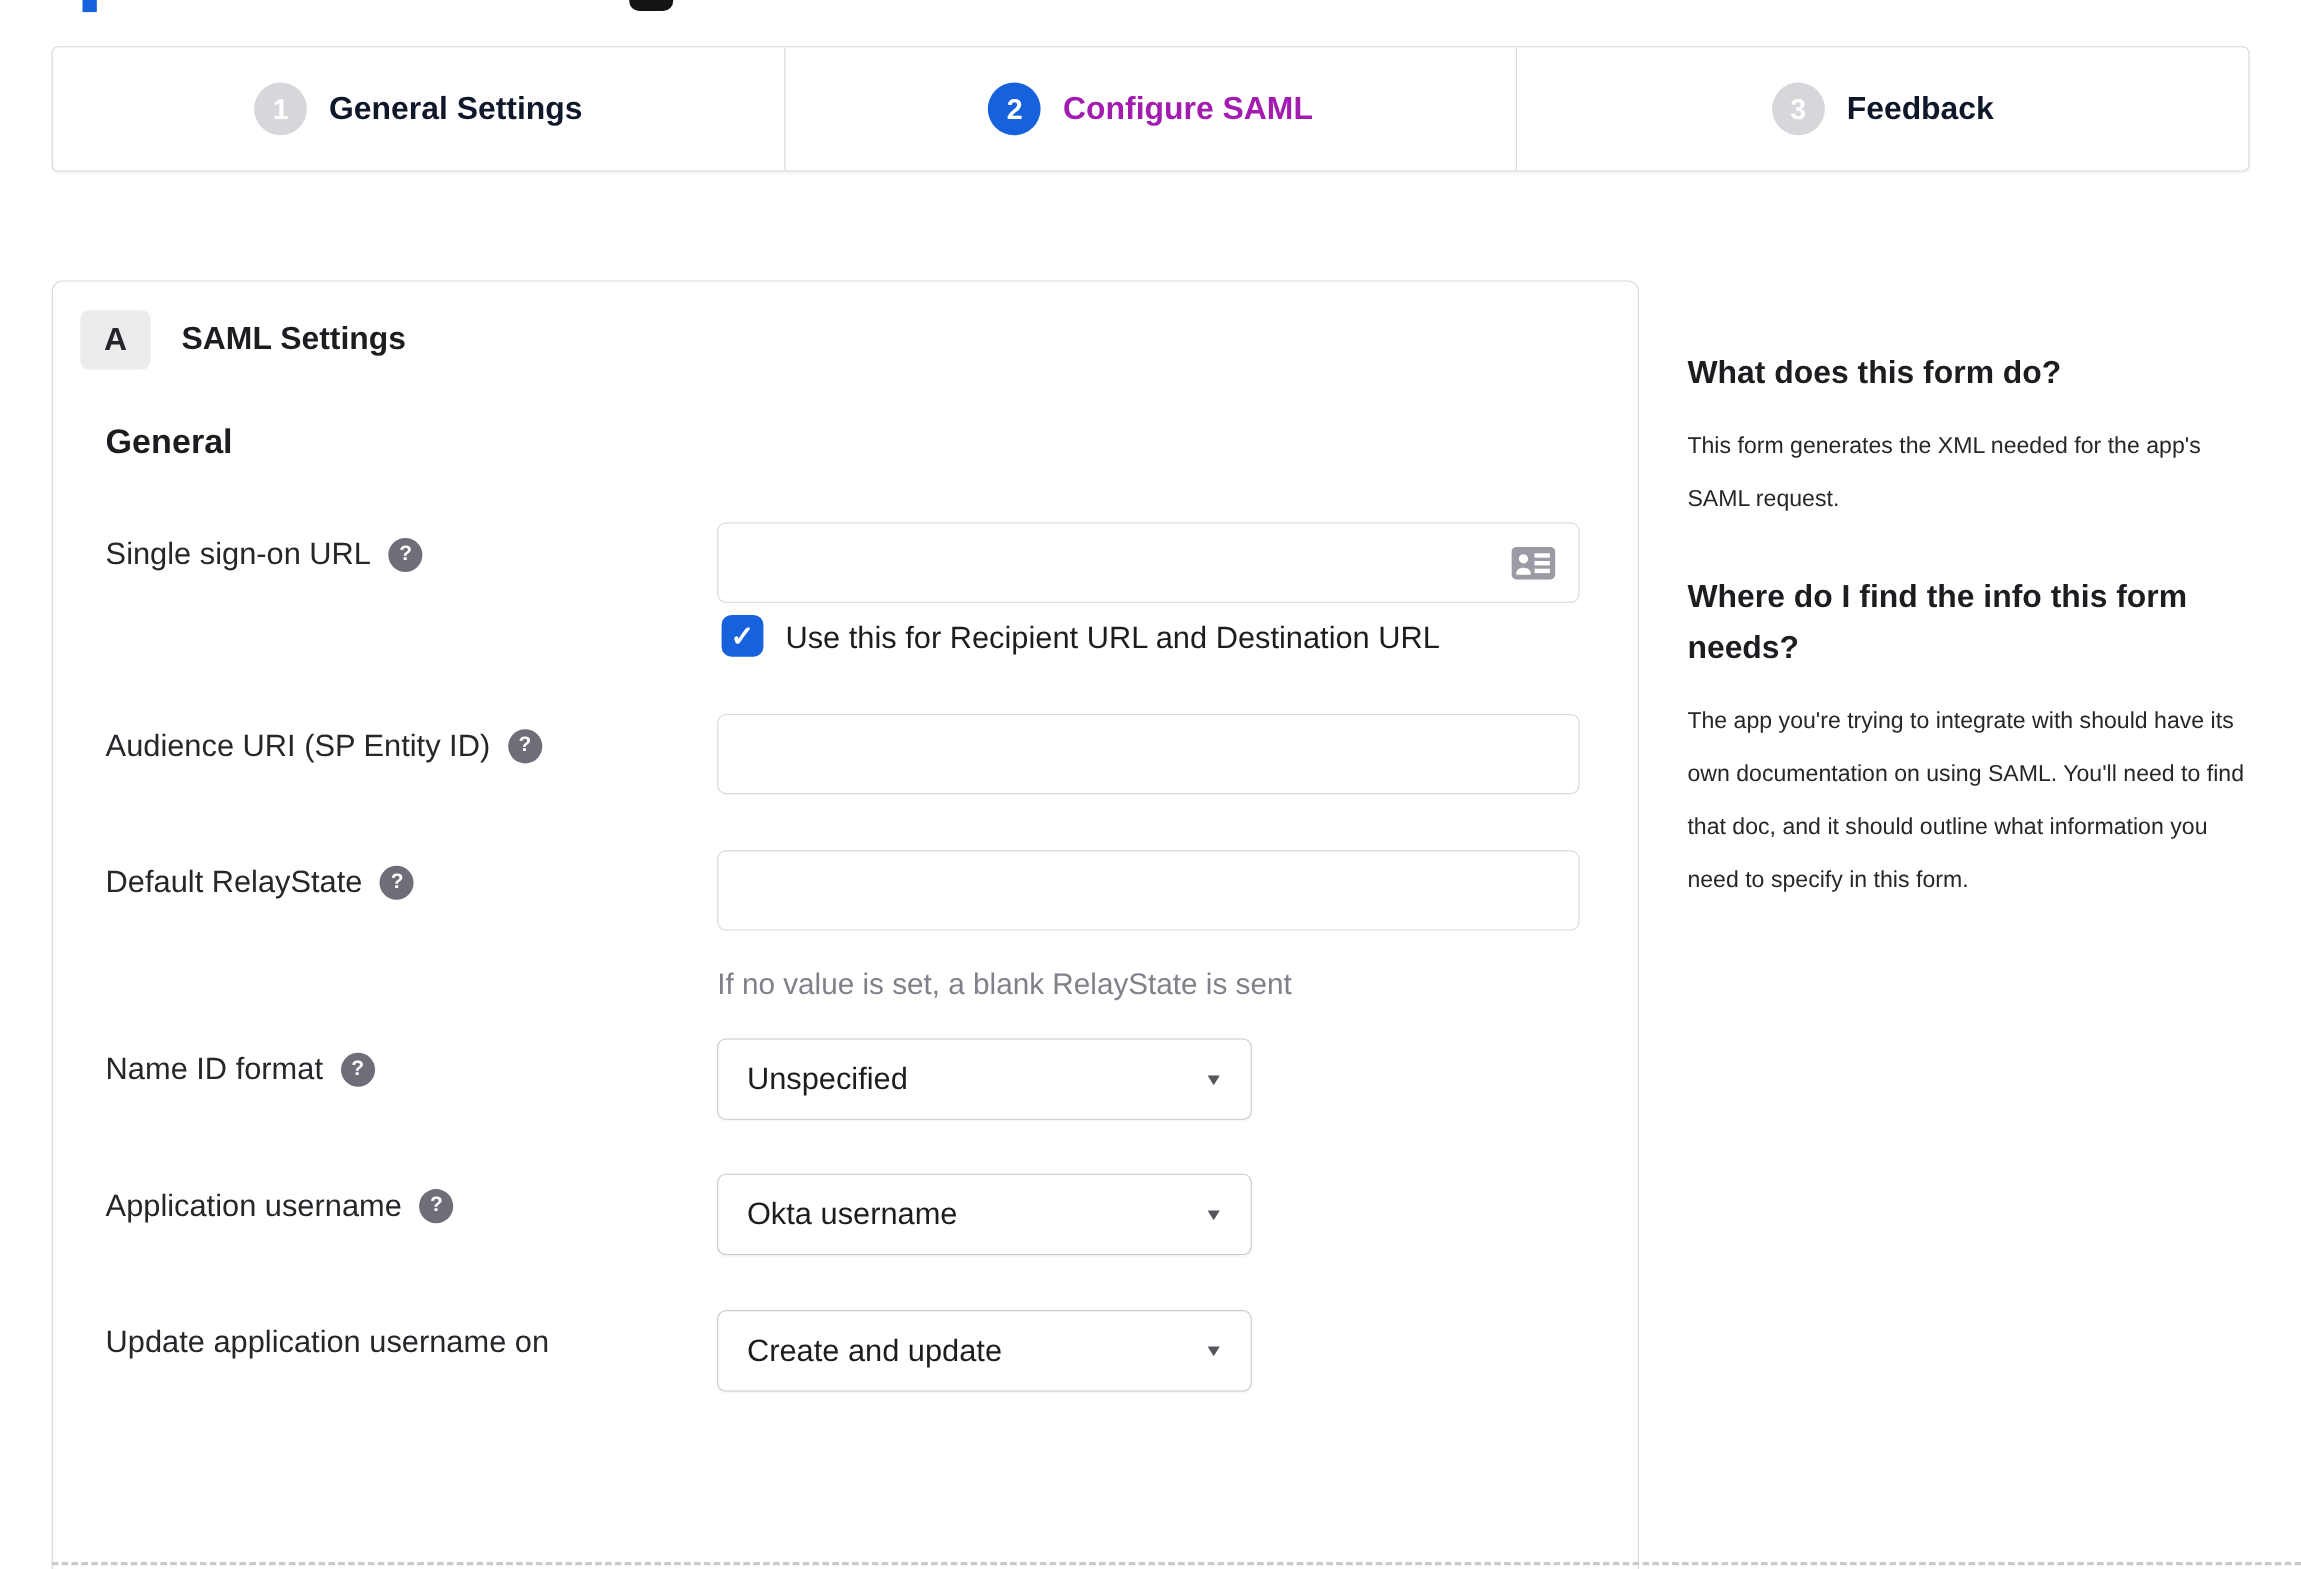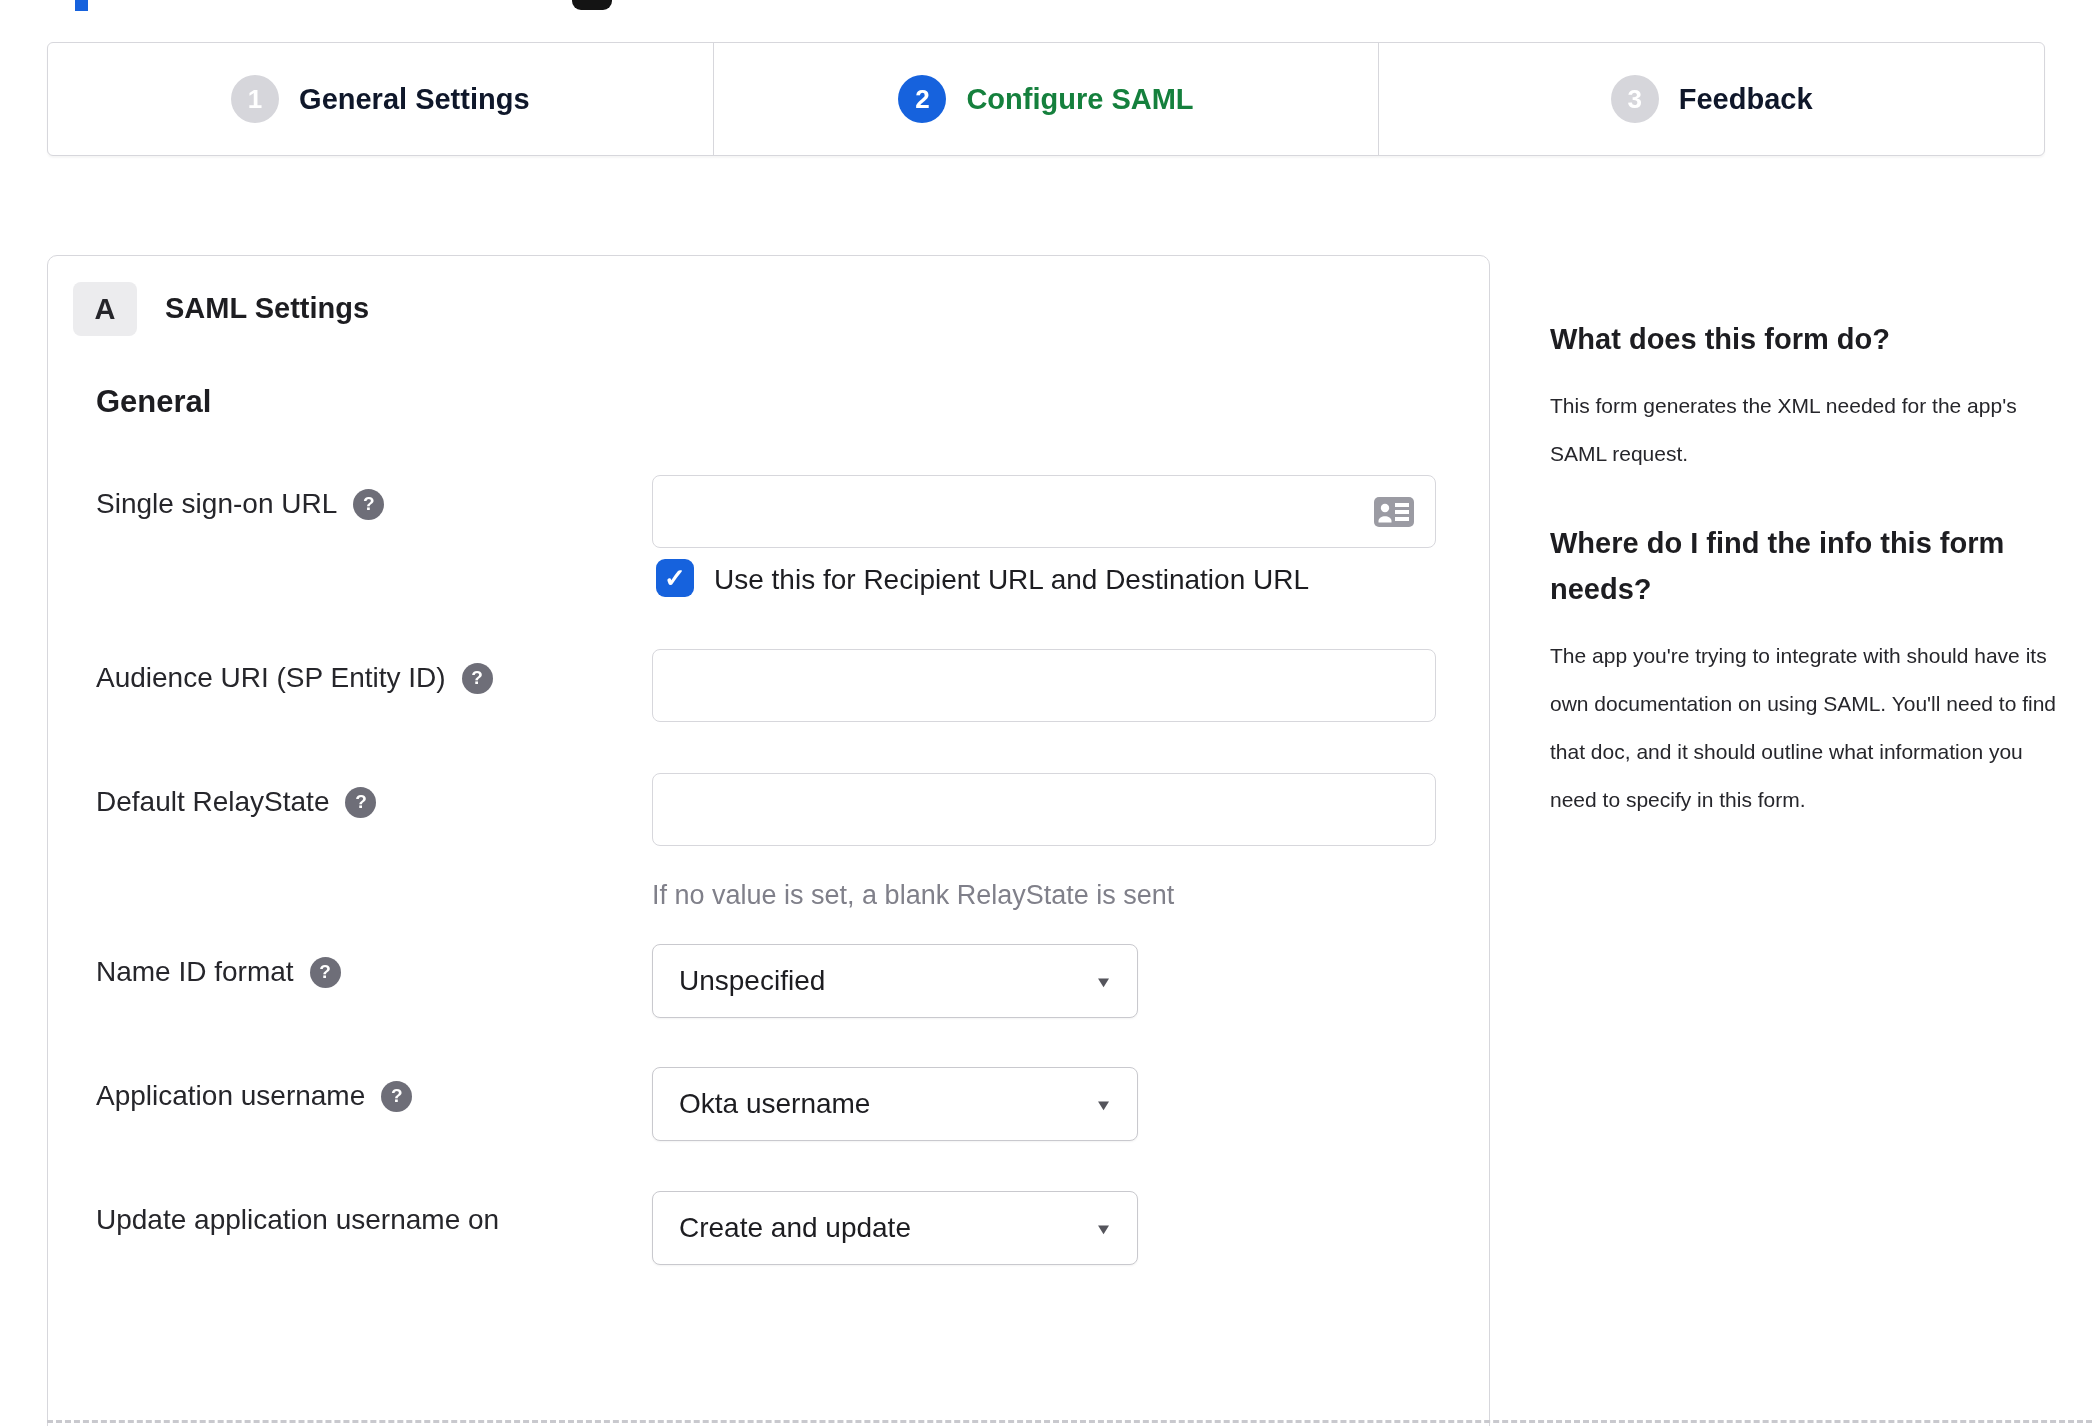--- a/index.html
+++ b/index.html
@@ -15,21 +15,21 @@
   .stepper { left: 47px; top: 42px; width: 1998px; height: 114px; background: #fff;
     border: 1px solid #d7d7dc; border-radius: 6px; display: flex; box-shadow: 0 2px 2px rgba(0,0,0,.04); }
   .step { flex: 1; display: flex; align-items: center; justify-content: center; gap: 20px; }
   .step + .step { border-left: 1px solid #d7d7dc; }
   .step-circle { width: 48px; height: 48px; border-radius: 50%; display: flex;
     align-items: center; justify-content: center; font-size: 26px; font-weight: bold; color: #fff; }
   .step.inactive .step-circle { background: #d6d6db; }
   .step.active .step-circle { background: #1662dd; }
   .step-label { font-size: 29px; font-weight: bold; }
   .step.inactive .step-label { color: #0f172a; }
-  .step.active .step-label { color: #15803d; }
+  .step.active .step-label { color: #a21caf; }
 
   
   .panel { left: 47px; top: 255px; width: 1443px; height: 1200px; background: #fff;
     border: 1px solid #d7d7dc; border-radius: 10px 10px 0 0; }
   .badge-a { left: 25px; top: 26px; width: 64px; height: 54px; background: #ececee;
     border-radius: 8px; display: flex; align-items: center; justify-content: center;
     font-size: 29px; font-weight: bold; color: #26262b; }
   .panel-title { left: 117px; top: 36px; font-size: 29px; font-weight: bold; color: #1d1d21; }
   .group-heading { left: 48px; top: 128px; font-size: 31px; font-weight: bold; color: #1d1d21; }
 
@@ -53,21 +53,21 @@
   .select { left: 604px; width: 486px; height: 74px; border: 1px solid #c9c9ce; border-radius: 8px;
     background: #fff; display: flex; align-items: center; padding: 0 26px;
     box-shadow: 0 1px 2px rgba(0,0,0,.05); }
   .select-value { font-size: 28px; color: #1d1d21; flex: 1; }
   .caret { font-size: 15px; color: #55555c; transform: scaleX(1.25); }
 
   .adv-link { left: 604px; width: 784px; text-align: right; font-size: 29px; font-weight: 500;
     color: #1662dd; cursor: pointer; }
 
   
-  .sidebar { left: 1534px; top: 316px; width: 518px; margin-left: 16px; }
+  .sidebar { left: 1534px; top: 316px; width: 518px; }
   .sb-h { font-size: 29px; font-weight: bold; color: #1d1d21; line-height: 46px; margin-bottom: 20px; }
   .sb-p { font-size: 21px; color: #26262b; line-height: 48px; margin-bottom: 42px; }
 
   .bottom-dash { left: 47px; top: 1420px; width: 2045px; height: 0;
     border-top: 3px dashed #c9c9ce; }
 </style>
 </head>
 <body>
 
 <div class="abs frag-blue"></div>

